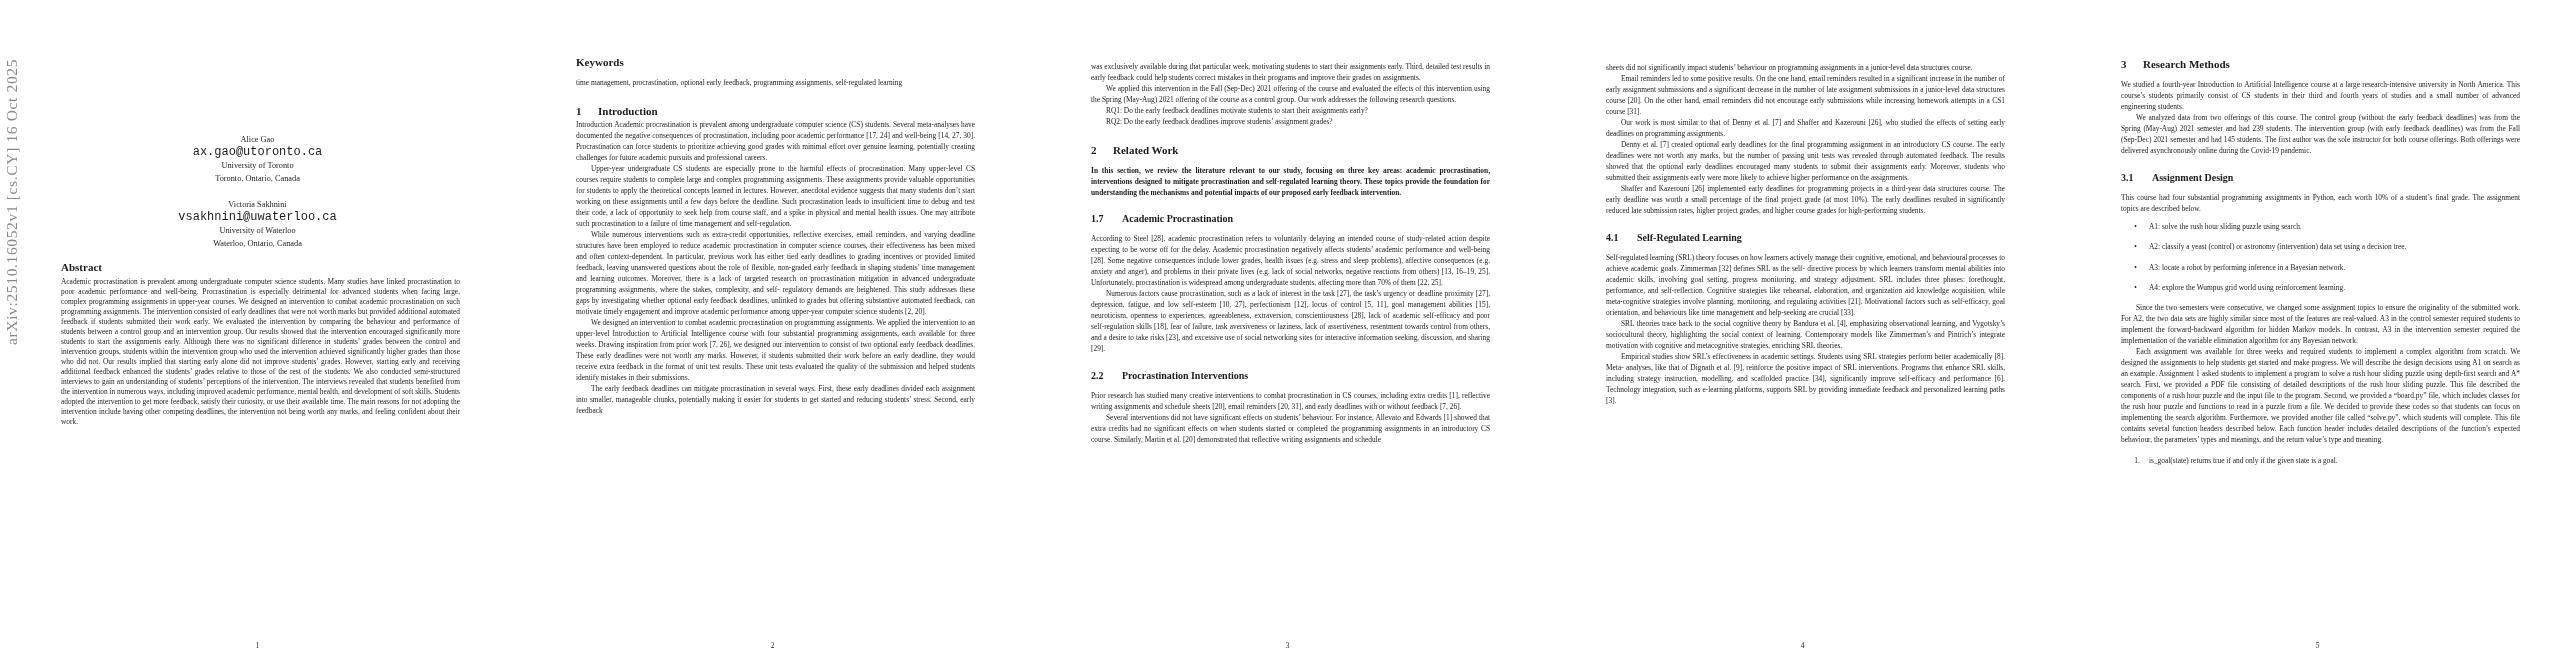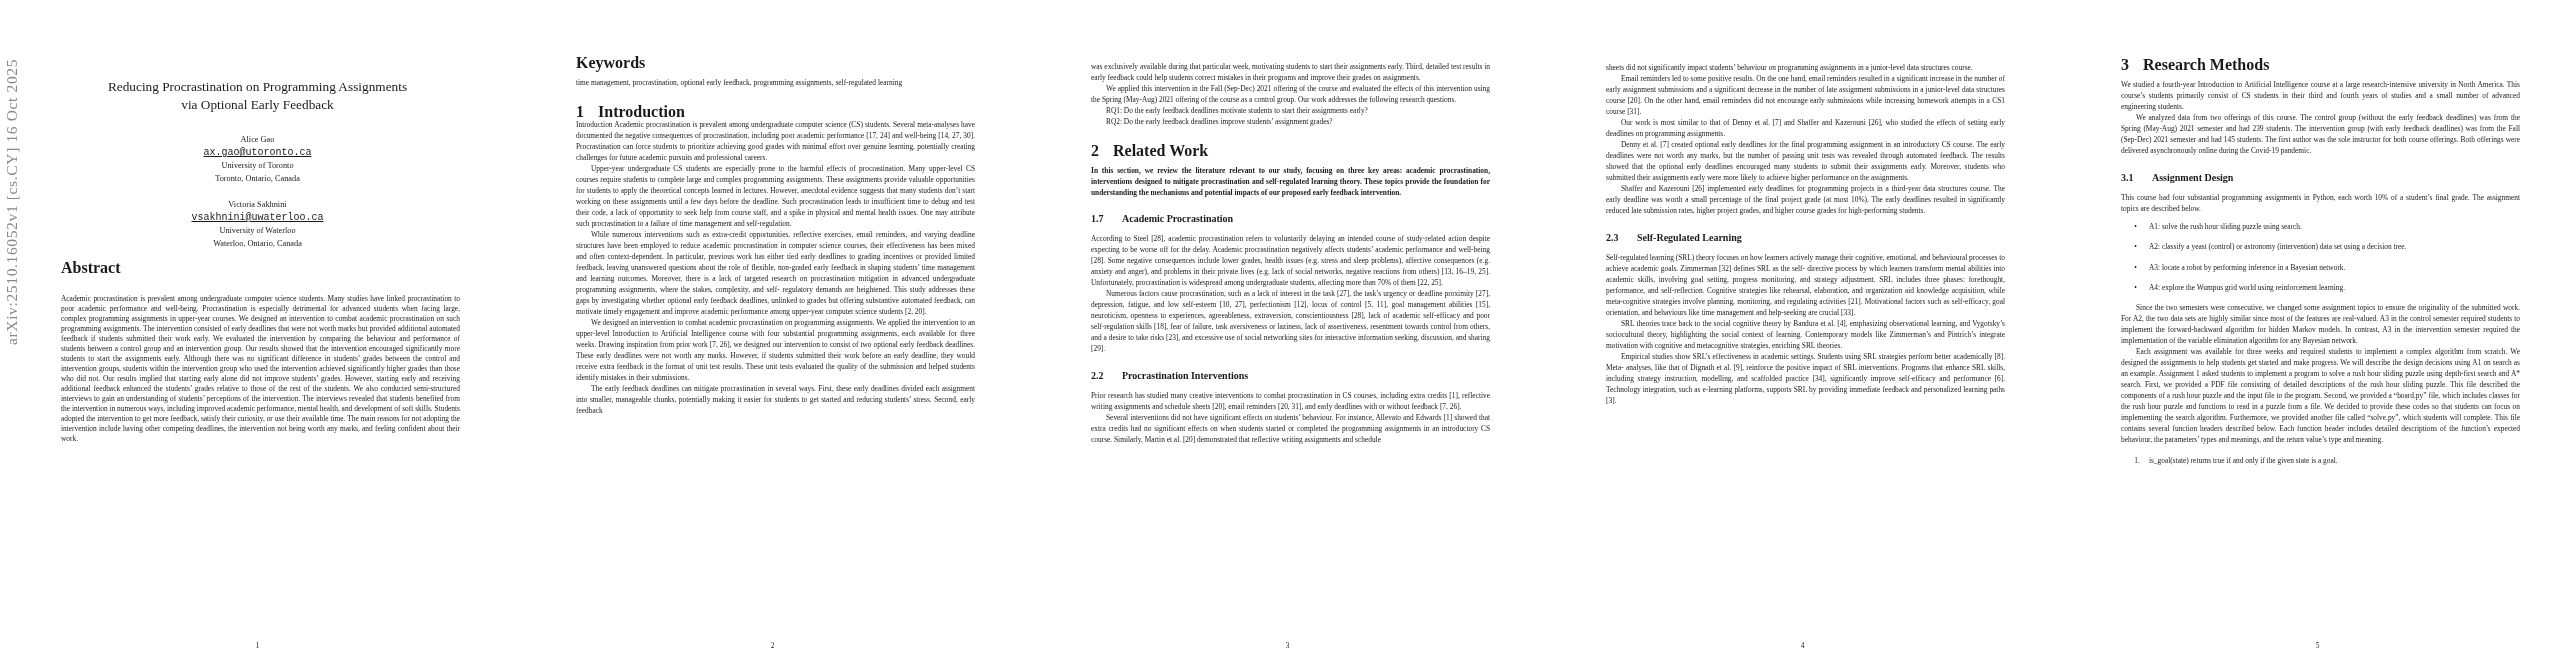--- a/index.html
+++ b/index.html
@@ -4,52 +4,48 @@
 <style>
   html, body { margin:0; padding:0; background:#ffffff; }
   body { width:2576px; height:667px; overflow:hidden; position:relative;
          font-family:"Liberation Serif","DejaVu Serif",serif; color:#1a1a1a; }
   .strip { position:absolute; left:0; top:0; width:2576px; height:667px; display:flex; }
   .page { position:relative; width:515px; height:667px; background:#fff; }
   .col { position:absolute; left:61px; top:56px; width:399px; font-size:7.4px; line-height:11px; text-align:justify; }
   .page-num { position:absolute; top:641px; left:0; width:100%; text-align:center; font-size:7.4px; }
   p { margin:0; text-indent:0; }
   p.ind { text-indent:15px; }
-  h2 { font-size:16px; font-weight:bold; margin:0; line-height:13.3px; }
+  h2 { font-size:11px; font-weight:bold; margin:0; line-height:13.3px; }
   h2 .num { display:inline-block; width:22px; }
   h3 { font-size:10px; font-weight:bold; margin:0; line-height:12.2px; }
   h3 .num { display:inline-block; width:31px; }
   .title { position:absolute; top:78px; left:0; width:100%; text-align:center; font-size:13.3px; line-height:18px; }
   .authors { position:absolute; top:133px; left:0; width:100%; text-align:center; font-size:8.3px; line-height:13px; }
-  .mono { font-family:"Liberation Mono","DejaVu Sans Mono",monospace; font-size:10px;text-decoration:underline; }
+  .mono { font-family:"Liberation Mono","DejaVu Sans Mono",monospace; font-size:12px; }
   .author-block { margin-bottom:12.8px; }
   .arxiv { position:absolute; left:3.3px; top:150px; height:195px; width:20px;
            writing-mode:vertical-rl; transform:rotate(180deg); font-family:"Liberation Serif",serif;
            font-size:15.6px; color:#888; letter-spacing:0.6px; white-space:nowrap; text-align:left; }
   .abstract { position:absolute; top:261px; left:61px; width:399px; font-size:7.4px; line-height:10px; text-align:justify; }
-  .abstract h2 { margin-bottom:20px; }
+  .abstract h2 { margin-bottom:3px; }
   ul.topics { list-style:none; padding:0; margin:7.2px 0 7.2px 0; }
   ul.topics li { position:relative; padding-left:28px; margin:0 0 9.4px 0; }
   ul.topics li::before { content:"•"; position:absolute; left:13.3px; }
   ol.funcs { list-style:none; padding:0; margin:9.4px 0 0 0; }
   ol.funcs li { position:relative; padding-left:28px; }
   ol.funcs li .n { position:absolute; left:13.3px; }
   .rq { padding-left:15px; }
 </style>
 </head>
 <body>
 
 <div class="strip">
 
   <div class="page">
     <div class="arxiv">arXiv:2510.16052v1  [cs.CY]  16 Oct 2025</div>
-    <div class="title">
-      <div>Reducing Procrastination on Programming Assignments</div>
-      <div>via Optional Early Feedback</div>
-    </div>
     <div class="authors">
       <div class="author-block">
         <div>Alice Gao</div>
         <div class="mono">ax.gao@utoronto.ca</div>
         <div>University of Toronto</div>
         <div>Toronto, Ontario, Canada</div>
       </div>
       <div class="author-block">
         <div>Victoria Sakhnini</div>
         <div class="mono">vsakhnini@uwaterloo.ca</div>
@@ -105,21 +101,21 @@
   </div>
 
   <div class="page">
     <div class="col" style="top:62px;">
       <p>sheets did not significantly impact students’ behaviour on programming assignments in a junior-level data structures course.</p>
       <p class="ind">Email reminders led to some positive results. On the one hand, email reminders resulted in a significant increase in the number of early assignment submissions and a significant decrease in the number of late assignment submissions in a junior-level data structures course [20]. On the other hand, email reminders did not encourage early submissions while increasing homework attempts in a CS1 course [31].</p>
       <p class="ind">Our work is most similar to that of Denny et al. [7] and Shaffer and Kazerouni [26], who studied the effects of setting early deadlines on programming assignments.</p>
       <p class="ind">Denny et al. [7] created optional early deadlines for the final programming assignment in an introductory CS course. The early deadlines were not worth any marks, but the number of passing unit tests was revealed through automated feedback. The results showed that the optional early deadlines encouraged many students to submit their assignments early. Moreover, students who submitted their assignments early were more likely to achieve higher performance on the assignments.</p>
       <p class="ind" style="margin-bottom:15.6px;">Shaffer and Kazerouni [26] implemented early deadlines for programming projects in a third-year data structures course. The early deadline was worth a small percentage of the final project grade (at most 10%). The early deadlines resulted in significantly reduced late submission rates, higher project grades, and higher course grades for high-performing students.</p>
       <h3 style="margin-bottom:7.8px;">
-        <span class="num">2.3</span><span>Self-Regulated Learning</span>
+        <span class="num">4.1</span><span>Self-Regulated Learning</span>
       </h3>
       <p>Self-regulated learning (SRL) theory focuses on how learners actively manage their cognitive, emotional, and behavioural processes to achieve academic goals. Zimmerman [32] defines SRL as the self- directive process by which learners transform mental abilities into academic skills, involving goal setting, progress monitoring, and strategy adjustment. SRL includes three phases: forethought, performance, and self-reflection. Cognitive strategies like rehearsal, elaboration, and organization aid knowledge acquisition, while meta-cognitive strategies involve planning, monitoring, and regulating activities [21]. Motivational factors such as self-efficacy, goal orientation, and behaviours like time management and help-seeking are crucial [33].</p>
       <p class="ind">SRL theories trace back to the social cognitive theory by Bandura et al. [4], emphasizing observational learning, and Vygotsky’s sociocultural theory, highlighting the social context of learning. Contemporary models like Zimmerman’s and Pintrich’s integrate motivation with cognitive and metacognitive strategies, enriching SRL theories.</p>
       <p class="ind">Empirical studies show SRL’s effectiveness in academic settings. Students using SRL strategies perform better academically [8]. Meta- analyses, like that of Dignath et al. [9], reinforce the positive impact of SRL interventions. Programs that enhance SRL skills, including strategy instruction, modelling, and scaffolded practice [34], significantly improve self-efficacy and performance [6]. Technology integration, such as e-learning platforms, supports SRL by providing immediate feedback and personalized learning paths [3].</p>
     </div>
     <div class="page-num">4</div>
   </div>
 
   <div class="page">
     <div class="col" style="top:58px;">

